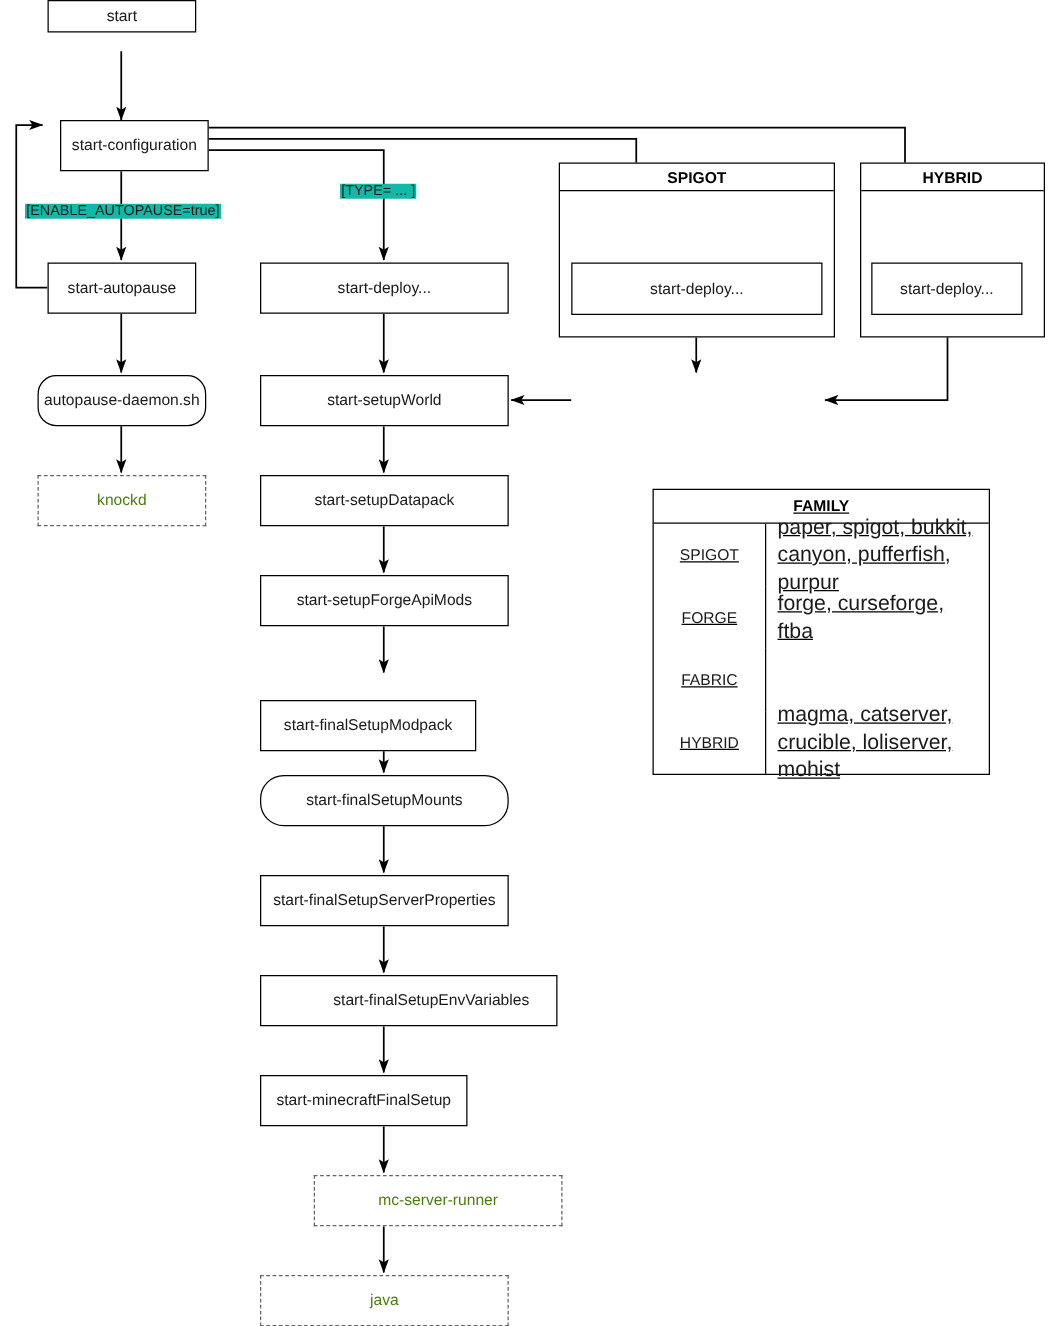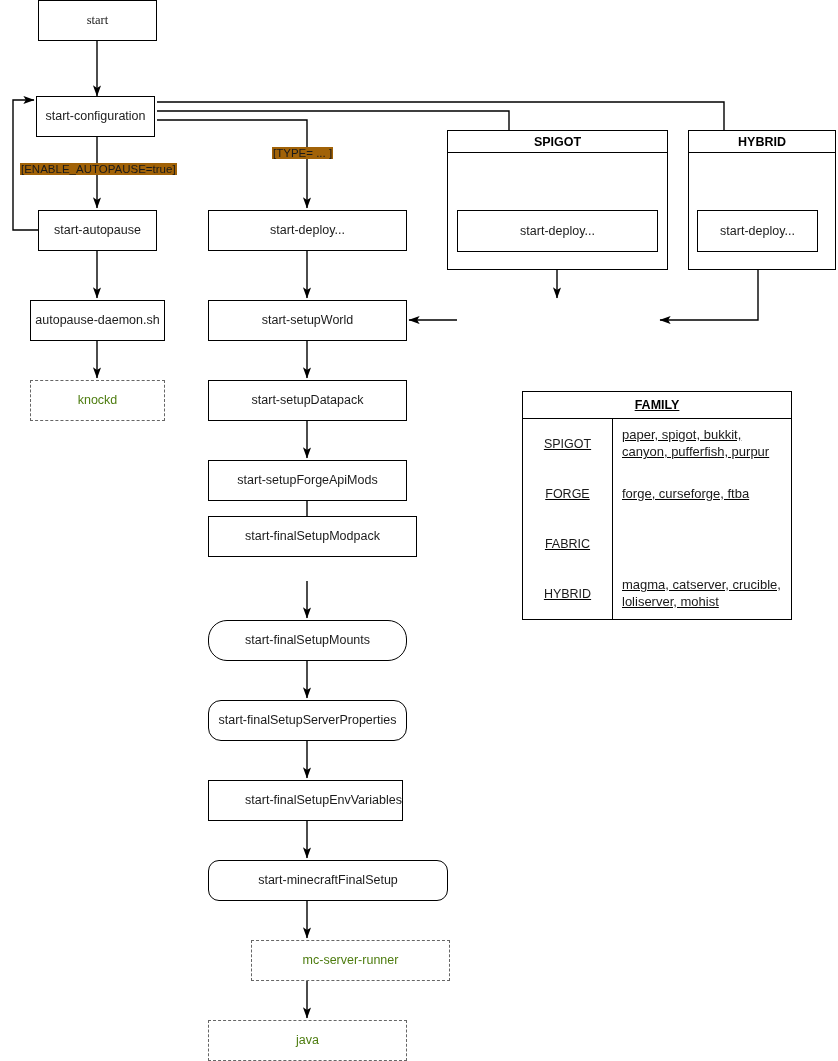--- a/index.html
+++ b/index.html
@@ -62,21 +62,21 @@
     font-size: 12.5px;
     font-weight: bold;
     color: #000000;
   }
   .edge-label {
     position: absolute;
     font-size: 11.5px;
     color: #1a1a1a;
     white-space: nowrap;
     z-index: 4;
-    background: #a16207;
+    background: #14b8a6;
     padding: 0 1px;
     text-align: right;
   }
   .legend {
     position: absolute;
     box-sizing: border-box;
     border: 1.4px solid #000000;
     background: #ffffff;
     z-index: 3;
   }
@@ -111,21 +111,21 @@
     justify-content: center;
     font-size: 12.5px;
     color: #1a1a1a;
   }
   .legend-val {
     box-sizing: border-box;
     flex: 1 1 auto;
     display: flex;
     align-items: center;
     padding: 0 9px;
-    font-size: 13px;
+    font-size: 17px;
     color: #1a1a1a;
     line-height: 1.3;
   }
 </style>
 </head>
 <body>
 
 <div id="canvas">
 
   <svg id="wires" viewBox="0 0 838 1061">
@@ -172,52 +172,52 @@
     </g>
   </svg>
 
   <div class="group-box" style="left:447px; top:130px; width:221px; height:140px;">
     <div class="group-title">SPIGOT</div>
   </div>
   <div class="group-box" style="left:688px; top:130px; width:148px; height:140px;">
     <div class="group-title">HYBRID</div>
   </div>
 
-  <div class="node" style="left:38px; top:0px; width:119px; height:41px;font-family:Liberation Serif, serif;">start</div>
-
-  <div class="node" style="left:36px; top:96px; width:119px; height:41px;">start-configuration</div>
+  <div class="node" style="left:38px; top:0px; width:119px; height:26px;">start</div>
+
+  <div class="node" style="left:48px; top:96px; width:119px; height:41px;">start-configuration</div>
 
   <div class="node" style="left:38px; top:210px; width:119px; height:41px;">start-autopause</div>
 
-  <div class="node" style="left:30px; top:300px; width:135px; height:41px;">autopause-daemon.sh</div>
+  <div class="node" style="left:30px; top:300px; width:135px; height:41px;border-radius:15px;">autopause-daemon.sh</div>
 
   <div class="node dashed" style="left:30px; top:380px; width:135px; height:41px;">knockd</div>
 
   <div class="node" style="left:208px; top:210px; width:199px; height:41px;">start-deploy...</div>
 
   <div class="node" style="left:457px; top:210px; width:201px; height:42px;">start-deploy...</div>
 
   <div class="node" style="left:697px; top:210px; width:121px; height:42px;">start-deploy...</div>
 
 
   <div class="node" style="left:208px; top:300px; width:199px; height:41px;">start-setupWorld</div>
 
   <div class="node" style="left:208px; top:380px; width:199px; height:41px;">start-setupDatapack</div>
 
   <div class="node" style="left:208px; top:460px; width:199px; height:41px;">start-setupForgeApiMods</div>
 
-  <div class="node" style="left:208px; top:516px; width:209px; height:41px;">start-finalSetupModpack</div>
+  <div class="node" style="left:208px; top:560px; width:173px; height:41px;">start-finalSetupModpack</div>
 
   <div class="node" style="left:208px; top:620px; width:199px; height:41px;border-radius:19px;">start-finalSetupMounts</div>
 
-  <div class="node" style="left:208px; top:700px; width:199px; height:41px;border-radius:13px;">start-finalSetupServerProperties</div>
-
-  <div class="node" style="left:208px; top:780px; width:195px; height:41px;padding-left:36px;">start-finalSetupEnvVariables</div>
-
-  <div class="node" style="left:208px; top:860px; width:240px; height:41px;border-radius:11px;">start-minecraftFinalSetup</div>
+  <div class="node" style="left:208px; top:700px; width:199px; height:41px;">start-finalSetupServerProperties</div>
+
+  <div class="node" style="left:208px; top:780px; width:238px; height:41px;padding-left:36px;">start-finalSetupEnvVariables</div>
+
+  <div class="node" style="left:208px; top:860px; width:166px; height:41px;">start-minecraftFinalSetup</div>
 
   <div class="node dashed" style="left:208px; top:940px; width:199px; height:41px;margin-left:43px;">mc-server-runner</div>
 
   <div class="node dashed" style="left:208px; top:1020px; width:199px; height:41px;">java</div>
 
   <div class="edge-label" style="left:20px; top:163px;">[ENABLE_AUTOPAUSE=true]</div>
 
   <div class="edge-label" style="left:272px; top:147px;">[TYPE= ... ]</div>
 
   <div class="legend" style="left:522px; top:391px; width:270px; height:229px;text-decoration:underline;">

